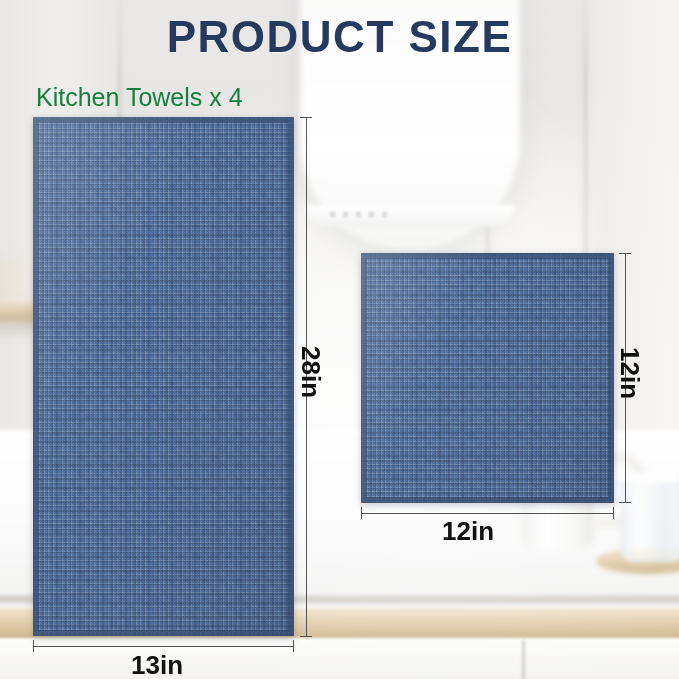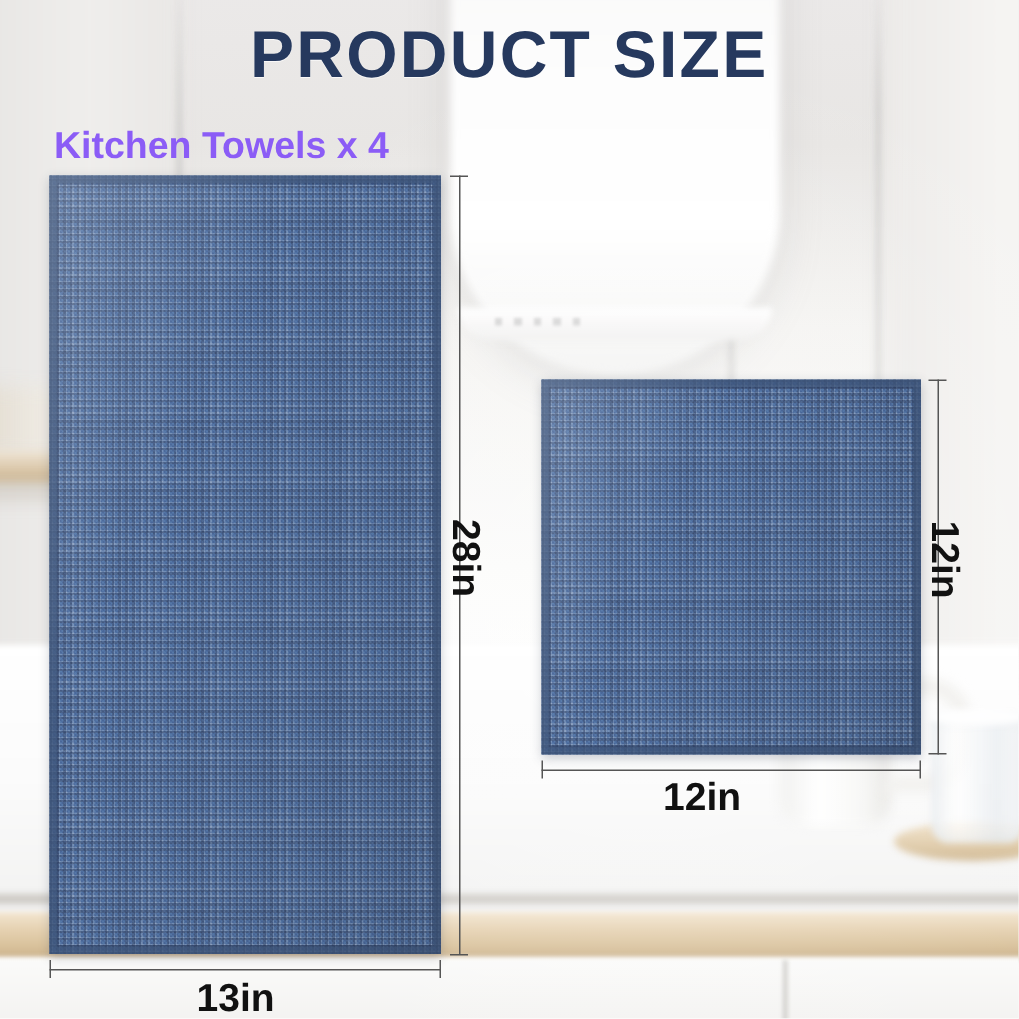--- a/index.html
+++ b/index.html
@@ -247,22 +247,22 @@
     font-size: 44px;
     font-weight: bold;
     letter-spacing: 1.5px;
     color: #26395e;
     text-shadow: 0 1px 0 rgba(255,255,255,.7);
   }
 
   
   .prod-label {
     position: absolute;
-    font-weight: bold;
-    color: #8b5cf6;
+    font-weight: normal;
+    color: #15803d;
     white-space: nowrap;
   }
   .label-towel {
     left: 36px;
     top: 83px;
     font-size: 25px;
   }
   .label-cloth {
     left: 387px;
     top: 214px;

